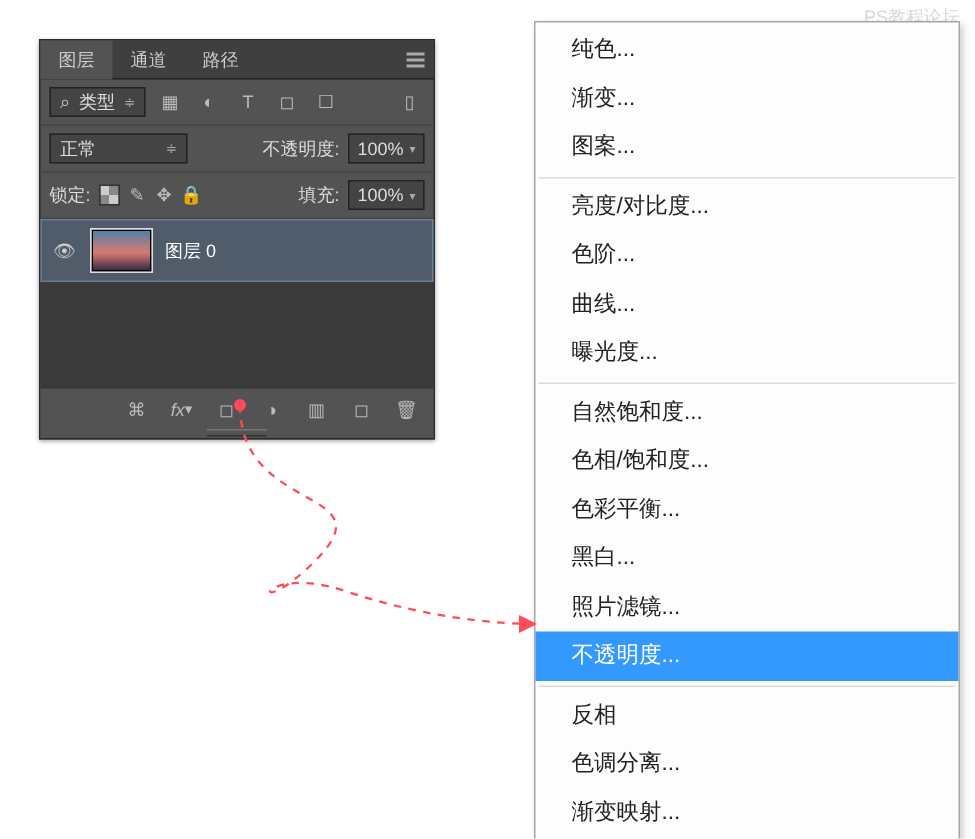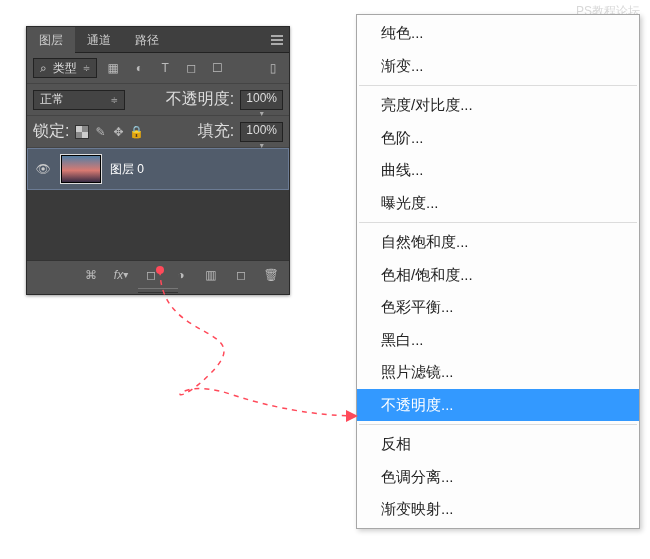--- a/index.html
+++ b/index.html
@@ -85,31 +85,30 @@
   .icon-btn {
     width: 20px;
     height: 20px;
     display: flex;
     align-items: center;
     justify-content: center;
     color: #bbb;
     font-size: 12px;
   }
   .spacer { flex: 1; }
-  .label { color: #ddd; font-size: 16px; text-align: center; }
+  .label { color: #ddd; font-size: 12px; text-align: center; }
   .spin {
     display: flex;
     align-items: center;
     background: #444;
     border: 1px solid #222;
     height: 20px;
     padding: 0 5px;
     gap: 4px;
     color: #ddd;
-    flex-direction: column;
   }
   .spin .tri { font-size: 8px; color:#aaa; }
 
   
   .lock-icons { display:flex; gap:4px; align-items:center; }
   .pix-ic { width:14px; height:14px; background: repeating-conic-gradient(#888 0 25%, #ccc 0 50%); border:1px solid #333;}
   .small-ic { color:#bbb; font-size:12px; width:14px; text-align:center;}
 
   
   .layer-list {
@@ -283,20 +282,21 @@
     <div class="icon-btn">▥</div>
     <div class="icon-btn">◻</div>
     <div class="icon-btn">🗑</div>
   </div>
   <div class="grip"></div>
 </div>
 
 <div class="menu" id="ctx-menu">
     <div class="mi">纯色...</div>
     <div class="mi">渐变...</div>
+    <div class="mi">图案...</div>
     <div class="sep"></div>
     <div class="mi">亮度/对比度...</div>
     <div class="mi">色阶...</div>
     <div class="mi">曲线...</div>
     <div class="mi">曝光度...</div>
     <div class="sep"></div>
     <div class="mi">自然饱和度...</div>
     <div class="mi">色相/饱和度...</div>
     <div class="mi">色彩平衡...</div>
     <div class="mi">黑白...</div>

